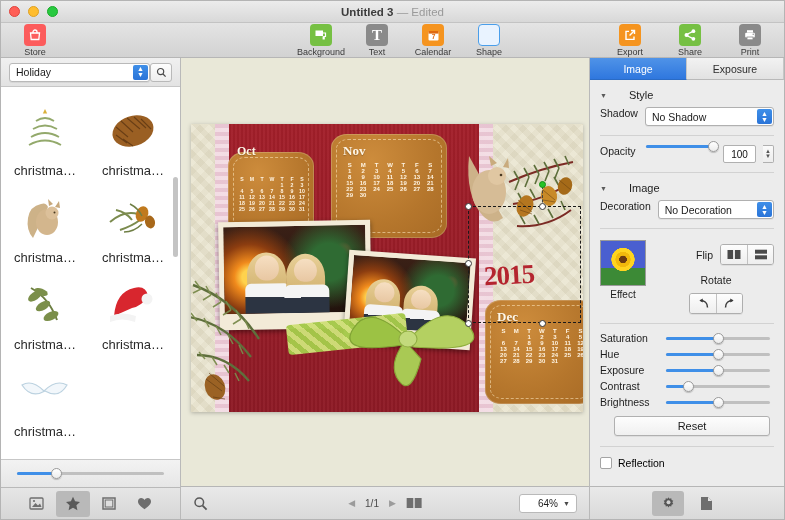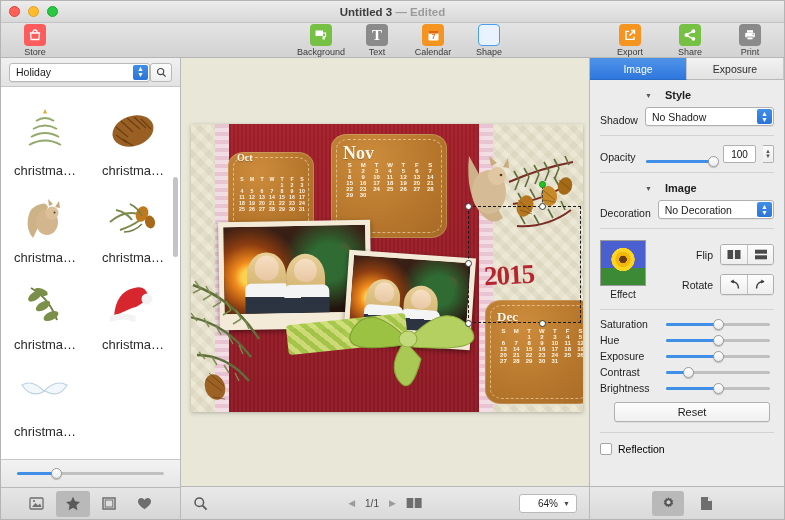--- a/index.html
+++ b/index.html
@@ -30,21 +30,21 @@
   .traffic { display: flex; gap: 8px; margin-left: 8px; }
   .tl { width: 11px; height: 11px; border-radius: 50%; }
   .tl.close { background:#ff5f57; border:1px solid #e0443e; }
   .tl.min   { background:#ffbd2e; border:1px solid #dea123; }
   .tl.zoom  { background:#28c940; border:1px solid #1aab29; }
   .title-text {
     position: absolute; left: 0; right: 0; text-align: center;
     font-size: 11.5px; color: #3c3c3c; font-weight: 600;
     pointer-events: none;
   }
-  .title-text .edited { color:#9a9a9a; font-weight: 700; }
+  .title-text .edited { color:#9a9a9a; font-weight: 400; }
 
   
   .toolbar {
     height: 35px; flex: 0 0 35px;
     background: linear-gradient(to bottom,#e4e4e4 0%,#d2d2d2 100%);
     border-bottom: 1px solid #b6b6b6;
     display: flex; align-items: flex-start; position: relative;
   }
   .tb-group { display: flex; align-items: flex-start; }
   .tb-left { margin-left: 10px; }
@@ -305,26 +305,26 @@
     font-size: 10.5px; color: #2d2d2d;
     background: linear-gradient(to bottom,#f2f2f2,#e2e2e2);
     border-bottom: 1px solid #b9b9b9; border-right: 1px solid #c6c6c6;
   }
   .insp-tab.active {
     background: linear-gradient(to bottom,#4f93e8,#2f77de);
     color: #fff; border-bottom-color: #2a6bc5;
   }
   .insp-body { flex: 1; overflow: hidden; padding: 6px 0 0 0; }
   .disclosure {
-    display: flex; align-items: center; gap: 13px;
-    padding: 3px 0 3px 10px; font-size: 11px; font-weight: 700; color: #1d1d1d; margin-left: 45px;
+    display: flex; align-items: center; gap: 22px;
+    padding: 3px 0 3px 10px; font-size: 11px; font-weight: 400; color: #1d1d1d;
   }
   .tri { font-size: 7px; color: #5a5a5a; }
   .row {
-    display: flex; align-items: flex-end; gap: 7px;
+    display: flex; align-items: flex-start; gap: 7px;
     padding: 3px 10px; font-size: 10.5px; color: #1d1d1d;
   }
   .row .lbl { white-space: nowrap; }
   .sel-popup {
     flex: 1; height: 19px; background: #fff; border: 1px solid #b0b0b0;
     border-radius: 3px; position: relative; display: flex; align-items: center;
     padding-left: 6px; font-size: 10.5px; color: #1a1a1a;
     box-shadow: 0 1px 0 rgba(0,0,0,.05);
   }
   .sel-popup .stepper {
@@ -655,21 +655,21 @@
     <div class="canvas-wrap">
       <div class="canvas">
 
         <div class="page">
           <div class="page-damask"></div>
           <div class="page-red"></div>
           <div class="page-lace lace-l"></div>
           <div class="page-lace lace-r"></div>
 
           <div class="cal-badge" style="left:37px;top:28px;width:86px;height:82px;"></div>
-          <div class="cal-name" style="left:46px;top:28px;font-size:10px;">Oct</div>
+          <div class="cal-name" style="left:46px;top:20px;font-size:12px;">Oct</div>
           <table class="cal-table" style="left:46px;top:52px;width:70px;">
             <tbody>
                 <tr>
               <th>S</th>
               <th>M</th>
               <th>T</th>
               <th>W</th>
               <th>T</th>
               <th>F</th>
               <th>S</th>
@@ -716,21 +716,21 @@
               <td>27</td>
               <td>28</td>
               <td>29</td>
               <td>30</td>
               <td>31</td>
             </tr>
           </tbody>
             </table>
 
           <div class="cal-badge" style="left:140px;top:10px;width:116px;height:104px;"></div>
-          <div class="cal-name" style="left:152px;top:19px;font-size:18px;">Nov</div>
+          <div class="cal-name" style="left:152px;top:19px;font-size:13px;">Nov</div>
           <table class="cal-table" style="left:152px;top:38px;width:94px;font-size:6px;">
             <tbody>
                 <tr>
               <th>S</th>
               <th>M</th>
               <th>T</th>
               <th>W</th>
               <th>T</th>
               <th>F</th>
               <th>S</th>
@@ -1033,21 +1033,21 @@
                   </svg>
                 </div>
                 <div class="seg-btn">
                   <svg width="14" height="11" viewBox="0 0 14 11">
                     <rect x="1" y="0.7" width="12" height="4" fill="#4a4a4a"></rect>
                     <rect x="1" y="6.3" width="12" height="4" fill="#4a4a4a"></rect>
                   </svg>
                 </div>
               </div>
             </div>
-            <div style="display:flex;align-items:center;justify-content:flex-end;gap:7px;">
+            <div style="display:flex;align-items:center;justify-content:flex-end;gap:7px;flex-direction:column;">
               <span class="lbl">Rotate</span>
               <div class="seg">
                 <div class="seg-btn">
                   <svg width="13" height="11" viewBox="0 0 13 11">
                     <path d="M10.5 9.5C10.5 5 7.5 2.5 3.5 2.5" fill="none" stroke="#3a3a3a" stroke-width="1.5"></path>
                     <path d="M5.8 0.6L2.4 2.6l3.3 2z" fill="#3a3a3a"></path>
                   </svg>
                 </div>
                 <div class="seg-btn">
                   <svg width="13" height="11" viewBox="0 0 13 11">

